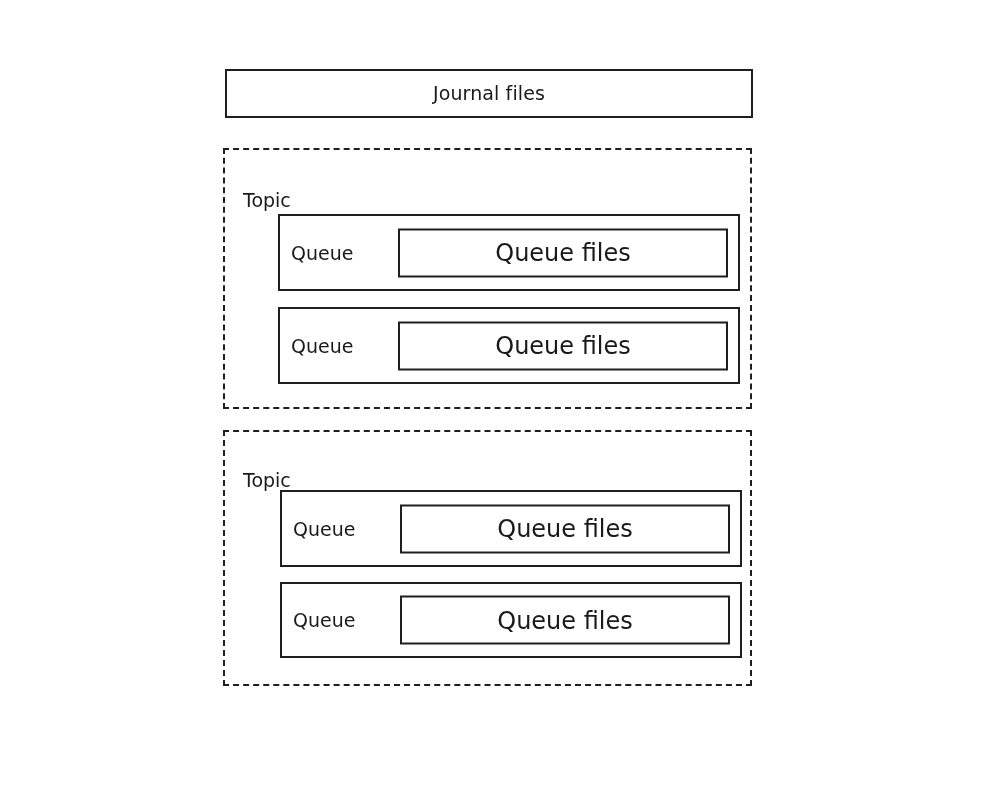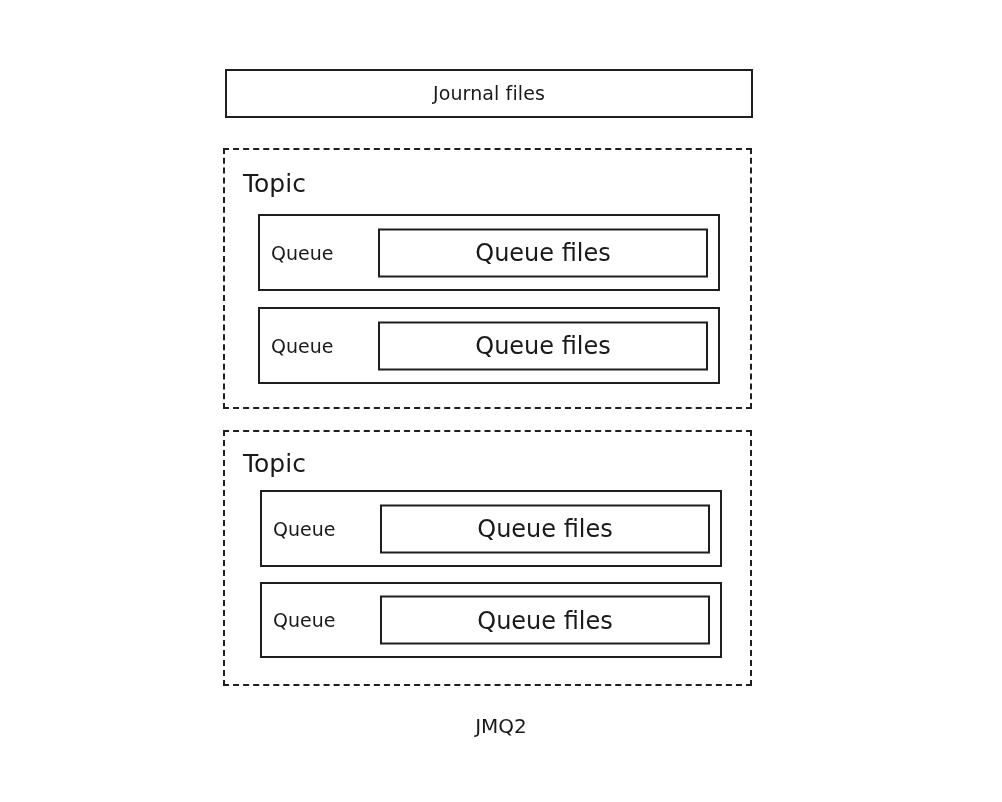--- a/index.html
+++ b/index.html
@@ -62,40 +62,42 @@
     height: 261px;
   }
   .topic-box.topic-2 {
     left: 223px;
     top: 430px;
     width: 529px;
     height: 256px;
   }
   .topic-label {
     position: absolute;
-    font-size: 25px;
+    font-size: 19px;
     line-height: 1;
     color: #1a1a1a;
     white-space: nowrap;
+    margin-top: 20px;
   }
   .topic-1 .topic-label {
     left: 18px;
     top: 21px;
   }
   .topic-2 .topic-label {
     left: 18px;
     top: 19px;
   }
 
   
   .queue-row {
     position: absolute;
     box-sizing: border-box;
     border: 2px solid #1f1f1f;
     background: #ffffff;
+    margin-left: 20px;
   }
   .topic-1 .queue-row {
     left: 33px;
     width: 462px;
   }
   .topic-1 .queue-row.row-0 { top: 64px;  height: 77px; }
   .topic-1 .queue-row.row-1 { top: 157px; height: 77px; }
 
   .topic-2 .queue-row {
     left: 35px;
@@ -187,15 +189,14 @@
     </div>
 
     <div class="queue-row row-1">
       <span class="queue-label">Queue</span>
       <div class="queuefiles-box">
         <span class="queuefiles-label">Queue files</span>
       </div>
     </div>
   </div>
 
-  <div class="caption">JMQ2</div>
 
 </div>
 
 </body></html>

